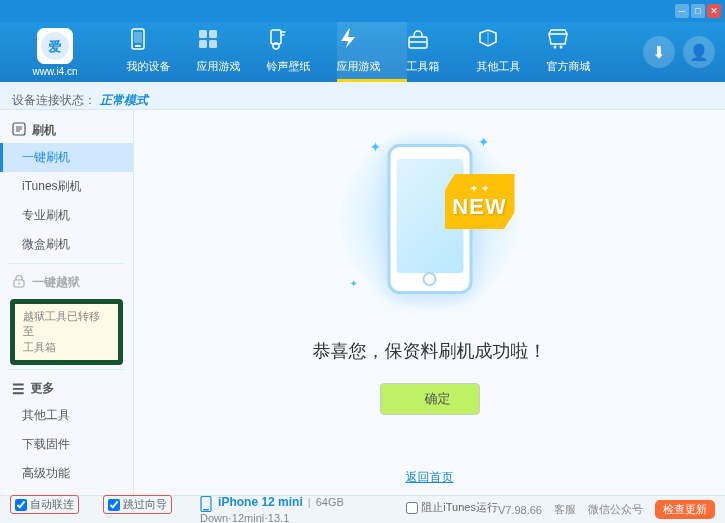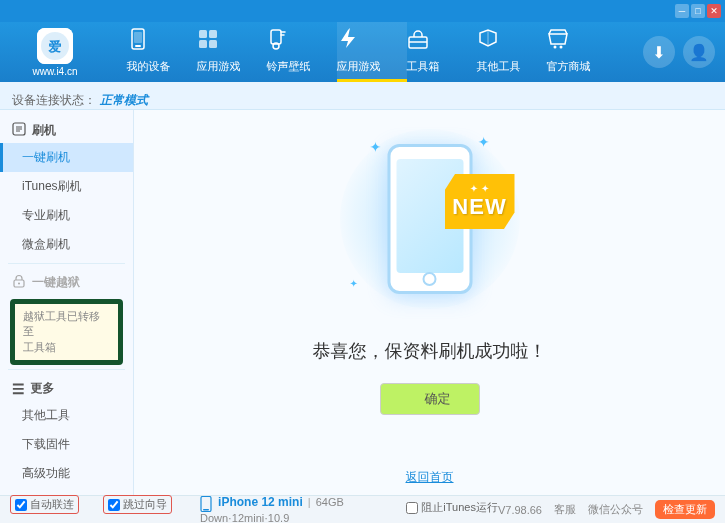--- a/index.html
+++ b/index.html
@@ -591,21 +591,21 @@
       <span>
         <svg width="12" height="16" viewBox="0 0 12 16" style="vertical-align:middle;margin-right:3px;">
           <rect x="1" y="0.5" width="10" height="15" rx="1.5" stroke="#1a8cdb" stroke-width="1.2" fill="none"></rect>
           <rect x="3" y="13" width="6" height="1.5" rx="0.75" fill="#1a8cdb"></rect>
         </svg>
       </span>
       <span class="device-name">iPhone 12 mini</span>
       <span style="margin:0 2px;color:#aaa;">|</span>
       <span class="device-detail">64GB</span>
       <br>
-      <span class="device-detail">Down·12mini·10.9</span>
+      <span class="device-detail">Down·12mini·13.1</span>
     </div>
   </div>
   <div class="bottom-right">
     <label class="stop-itunes">
       <input type="checkbox" style="">
       <span>阻止iTunes运行</span>
     </label>
     <div class="footer-links">
       <span class="footer-link">V7.98.66</span>
       <span class="footer-link">客服</span>

